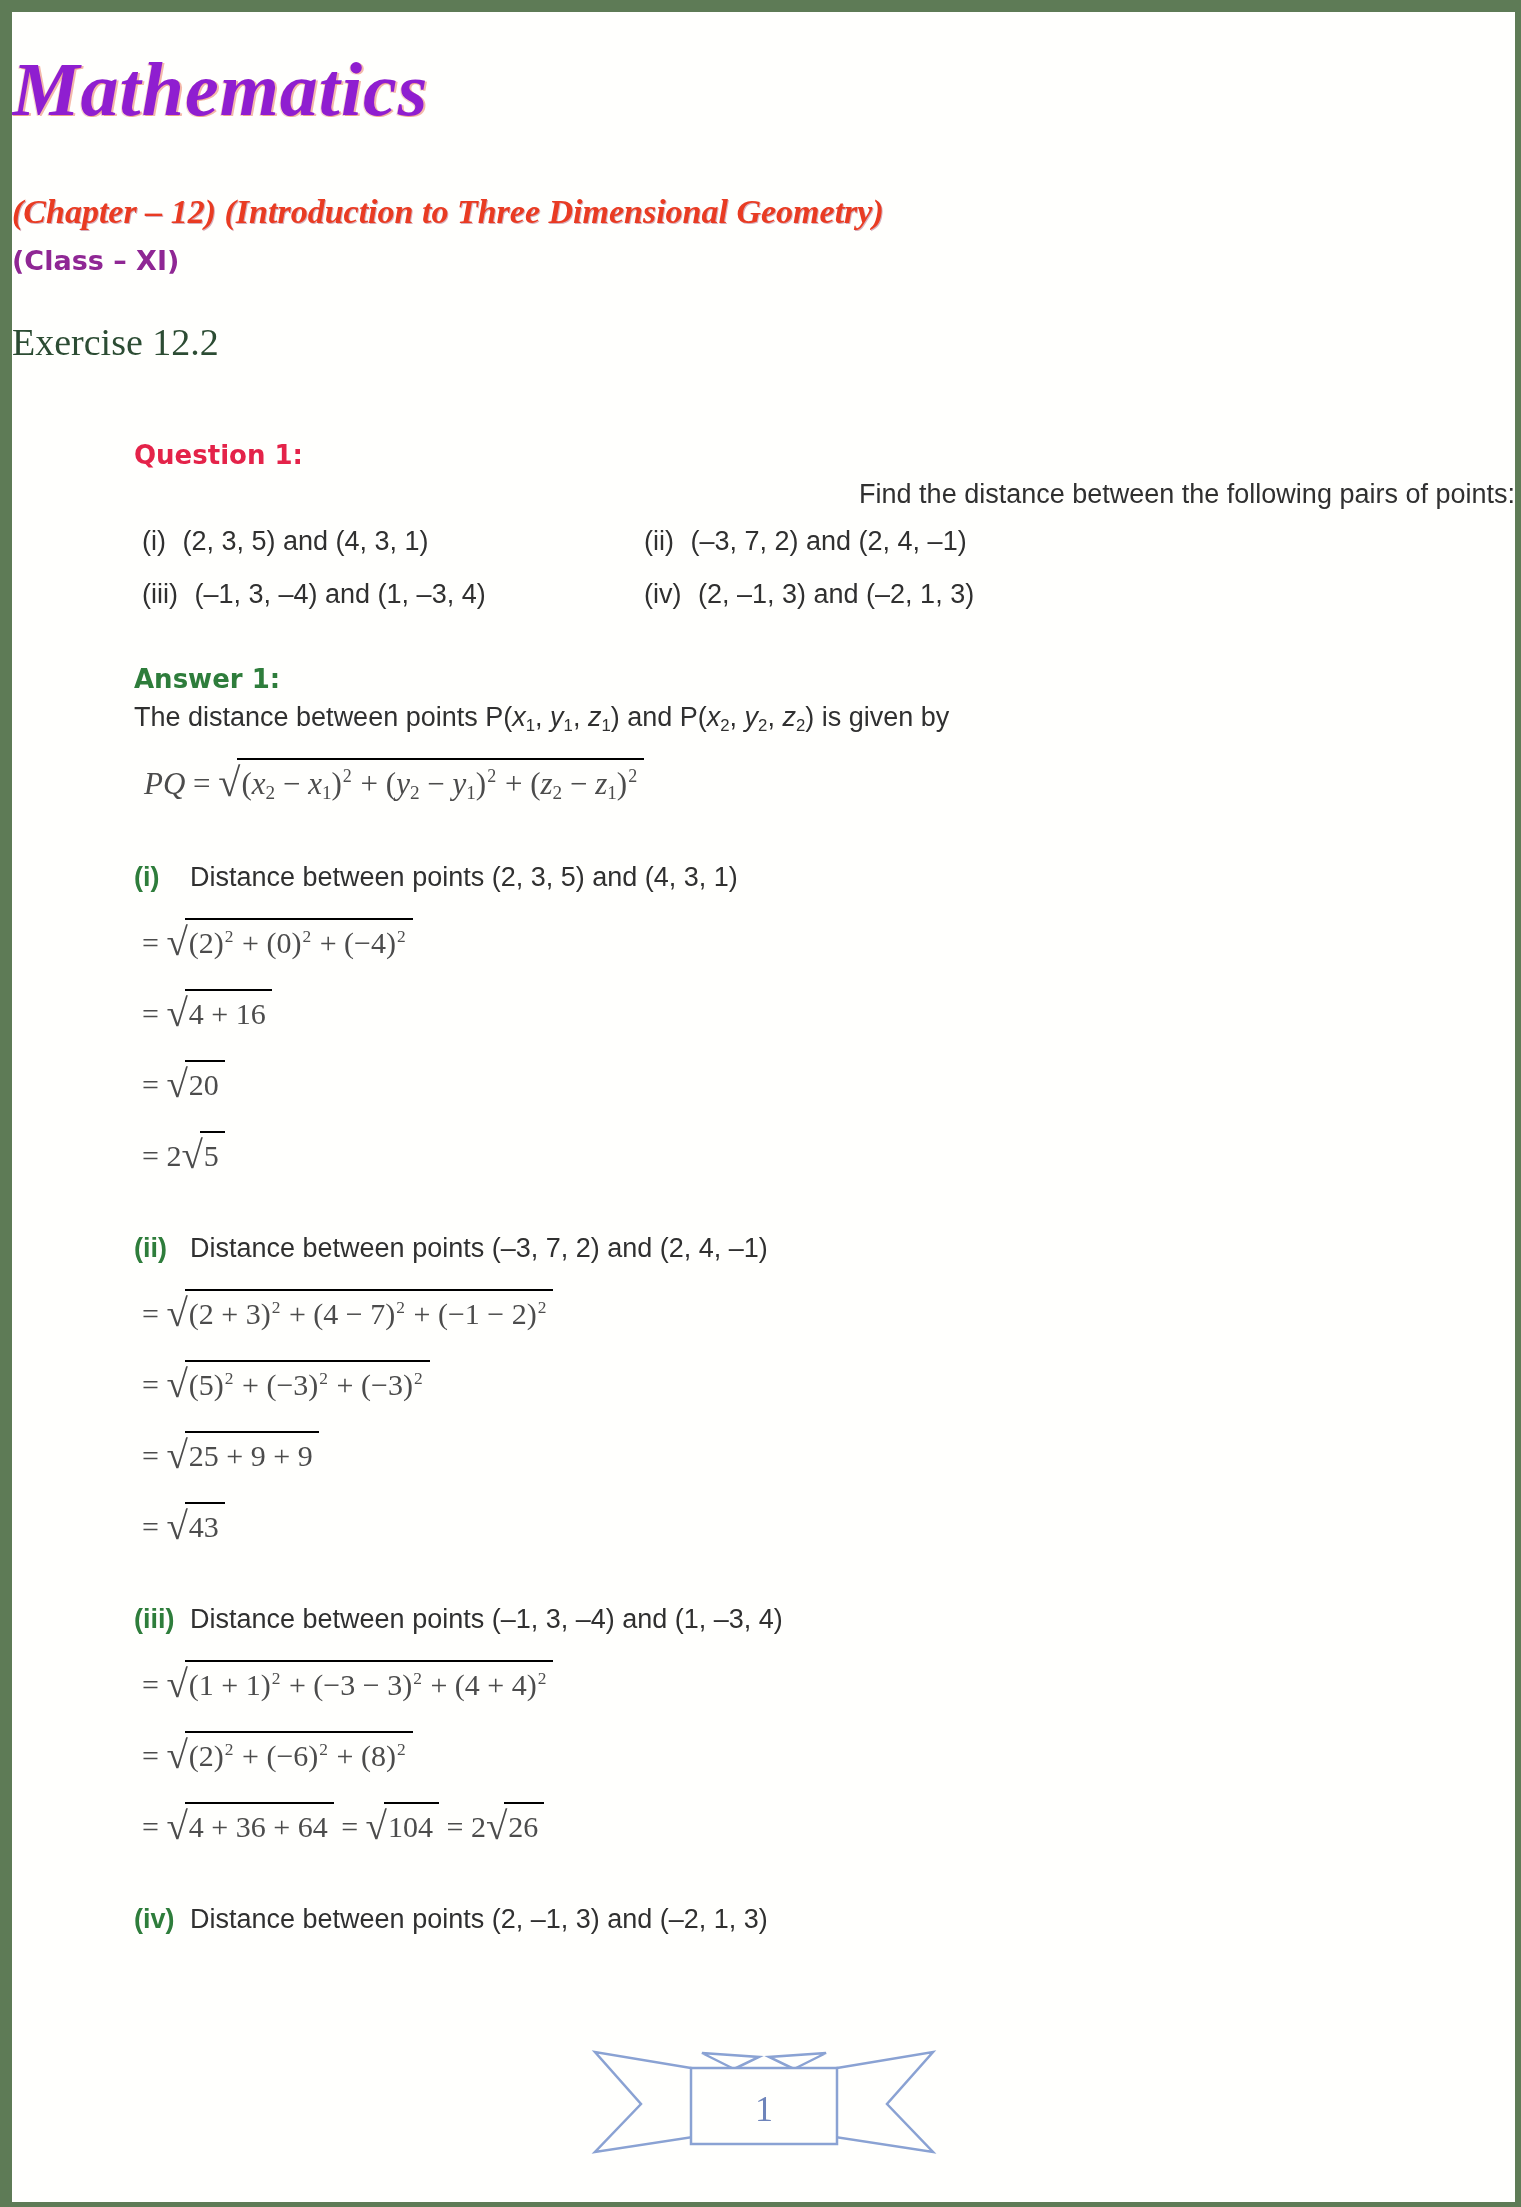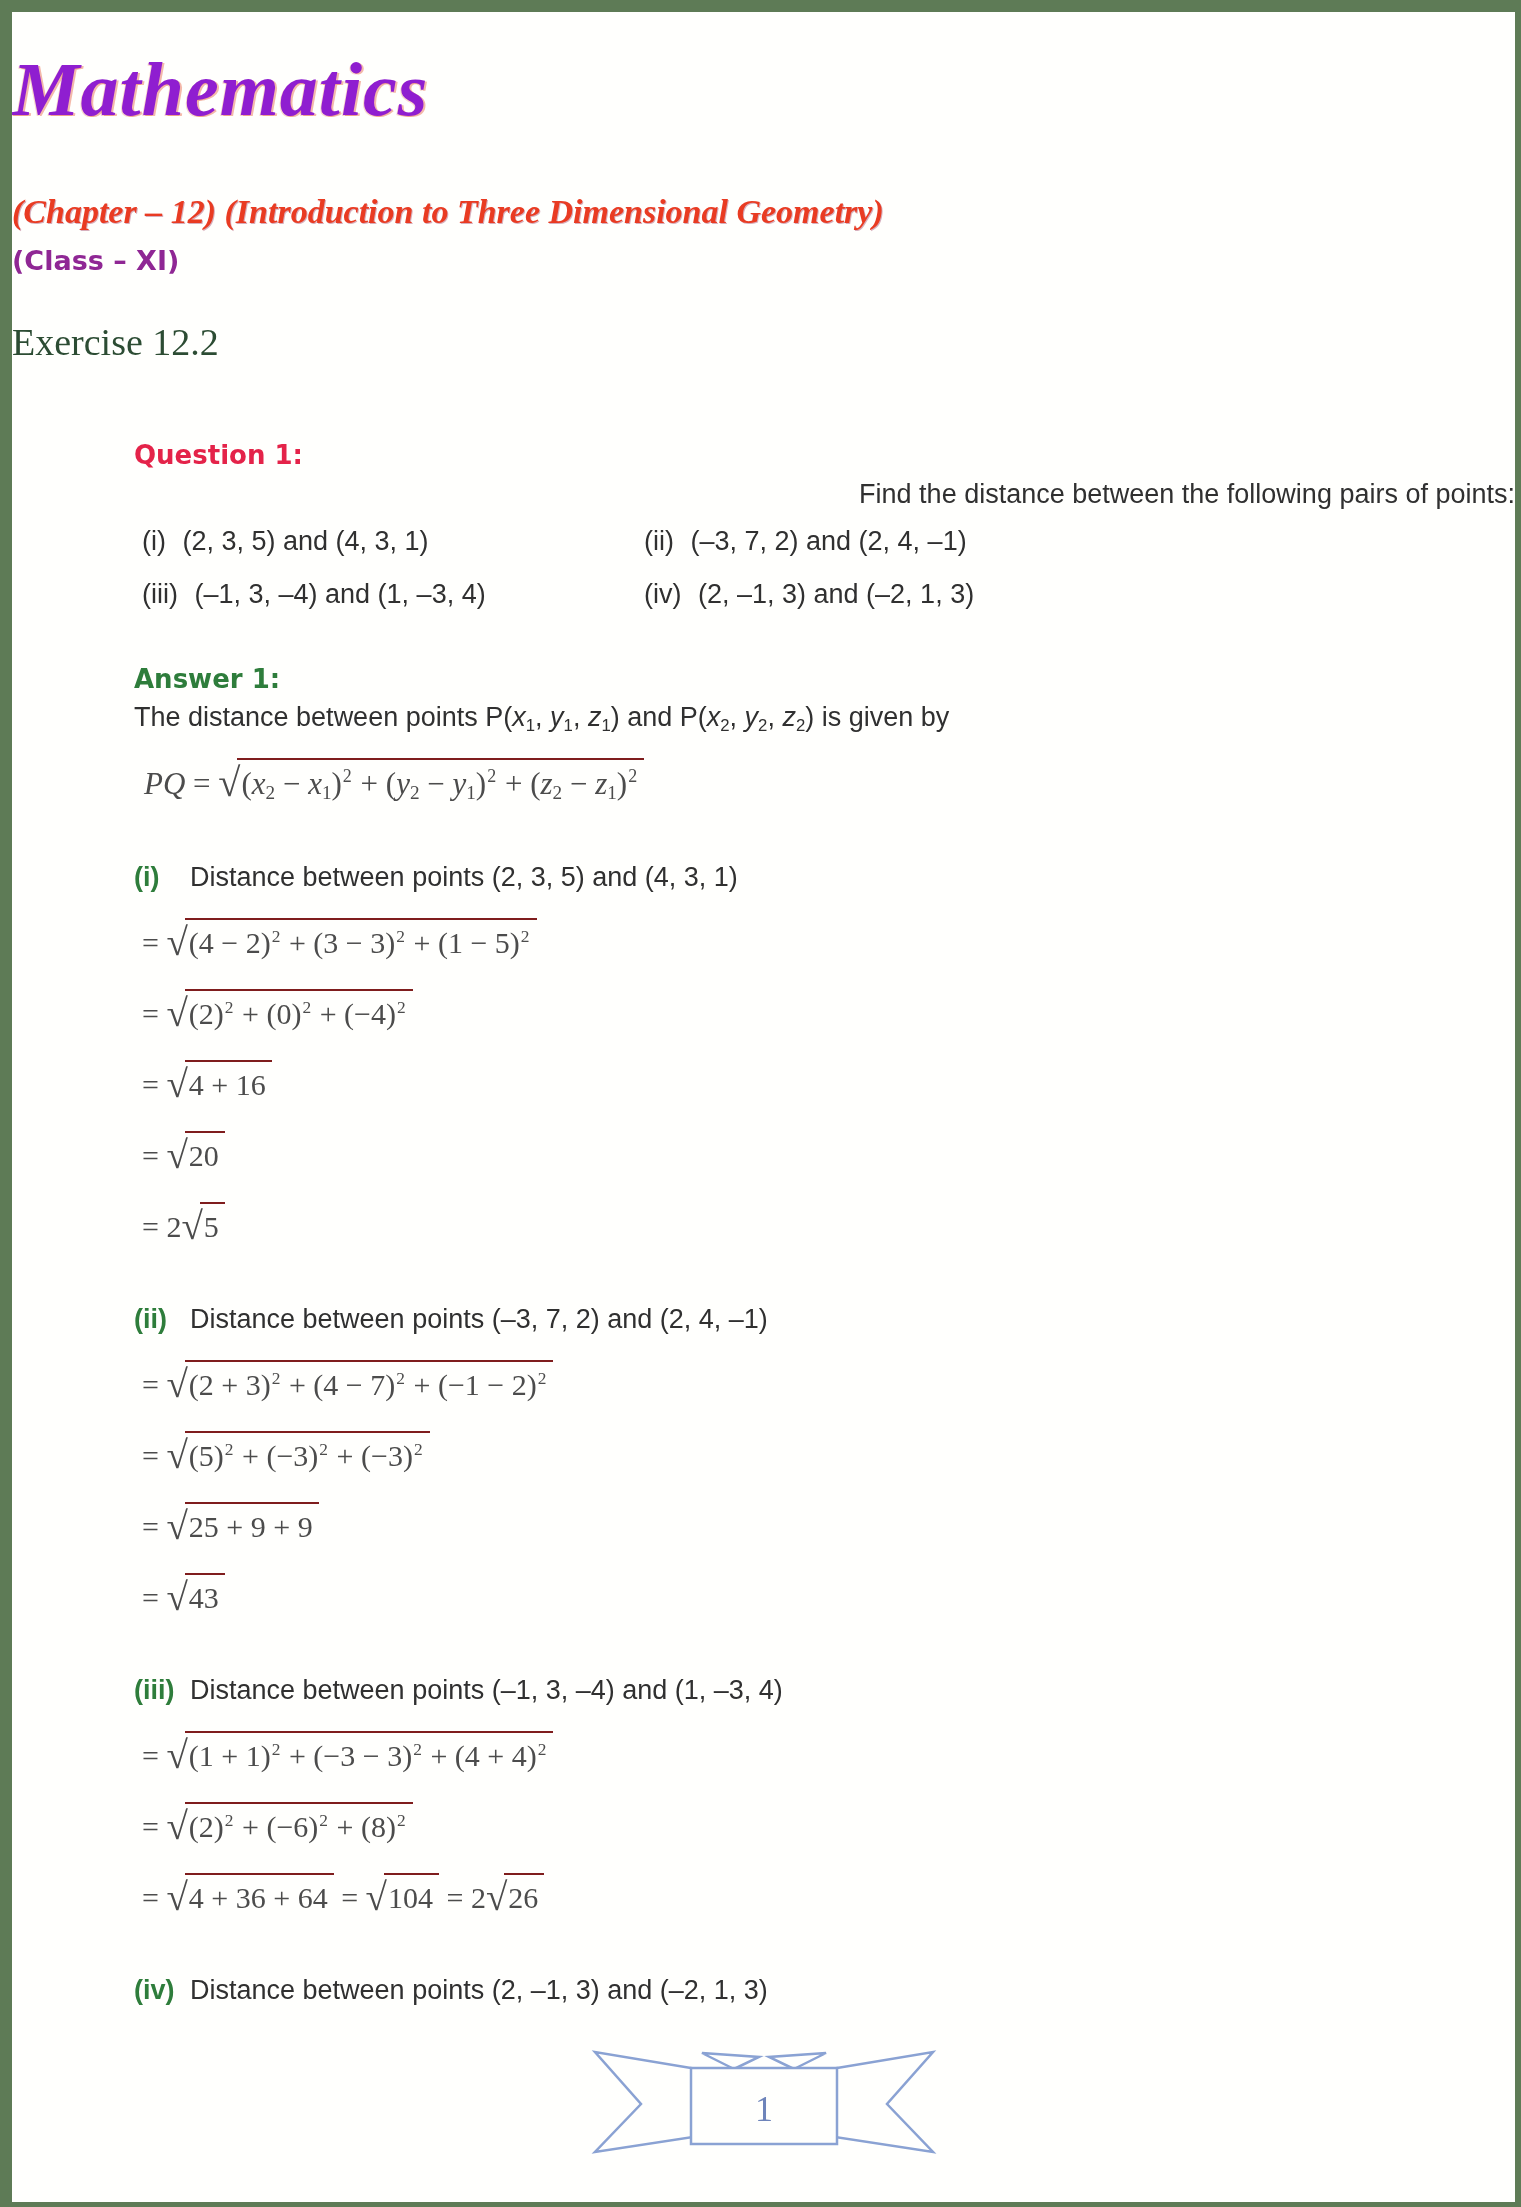--- a/index.html
+++ b/index.html
@@ -55,21 +55,21 @@
   .intro{margin-top:8px;font-size:27px;}
   .intro i{font-style:italic;}
   sub{font-size:0.62em;line-height:0;position:relative;vertical-align:baseline;top:0.28em;}
   sup{font-size:0.58em;line-height:0;position:relative;vertical-align:baseline;top:-0.62em;margin:0 1px;}
   .formula{
     margin-top:26px;margin-left:10px;
     font-family:"Liberation Serif",serif;font-size:31px;color:var(--math-gray);
   }
   .sqrt{white-space:nowrap;}
   .rad{font-size:1.3em;vertical-align:-0.06em;margin-right:-3px;}
-  .radicand{border-top:2px solid #7f1d1d;padding:6px 6px 0 4px;}
+  .radicand{border-top:2px solid #000000;padding:6px 6px 0 4px;}
   .part{margin-top:56px;}
   .part-heading{font-size:27px;}
   .part-label{
     display:inline-block;min-width:56px;font-weight:bold;color:var(--answer-green);
   }
   .part-lines{margin-left:8px;}
   .eq{
     margin:26px 0;font-family:"Liberation Serif",serif;
     font-size:30px;color:var(--math-gray);
   }
@@ -110,21 +110,20 @@
   <div class="a-label">Answer 1:</div>
   <div class="intro">The distance between points P(<i>x</i><sub>1</sub>, <i>y</i><sub>1</sub>, <i>z</i><sub>1</sub>) and P(<i>x</i><sub>2</sub>, <i>y</i><sub>2</sub>, <i>z</i><sub>2</sub>) is given by</div>
   <div class="formula"><i>PQ</i> = <span class="sqrt"><span class="rad">√</span><span class="radicand">(<i>x</i><sub>2</sub> − <i>x</i><sub>1</sub>)<sup>2</sup> + (<i>y</i><sub>2</sub> − <i>y</i><sub>1</sub>)<sup>2</sup> + (<i>z</i><sub>2</sub> − <i>z</i><sub>1</sub>)<sup>2</sup></span></span></div>
 
   <div>
   <section class="part">
     <div class="part-heading">
       <span class="part-label">(i)</span><span class="part-heading-text">Distance between points (2, 3, 5) and (4, 3, 1)</span>
     </div>
     <div class="part-lines">
-          <div class="eq">= <span class="sqrt"><span class="rad">√</span><span class="radicand">(4 − 2)<sup>2</sup> + (3 − 3)<sup>2</sup> + (1 − 5)<sup>2</sup></span></span></div>
           <div class="eq">= <span class="sqrt"><span class="rad">√</span><span class="radicand">(2)<sup>2</sup> + (0)<sup>2</sup> + (−4)<sup>2</sup></span></span></div>
           <div class="eq">= <span class="sqrt"><span class="rad">√</span><span class="radicand">4 + 16</span></span></div>
           <div class="eq">= <span class="sqrt"><span class="rad">√</span><span class="radicand">20</span></span></div>
           <div class="eq">= 2<span class="sqrt"><span class="rad">√</span><span class="radicand">5</span></span></div>
         </div>
   </section>
 
   <section class="part">
     <div class="part-heading">
       <span class="part-label">(ii)</span><span class="part-heading-text">Distance between points (–3, 7, 2) and (2, 4, –1)</span>

